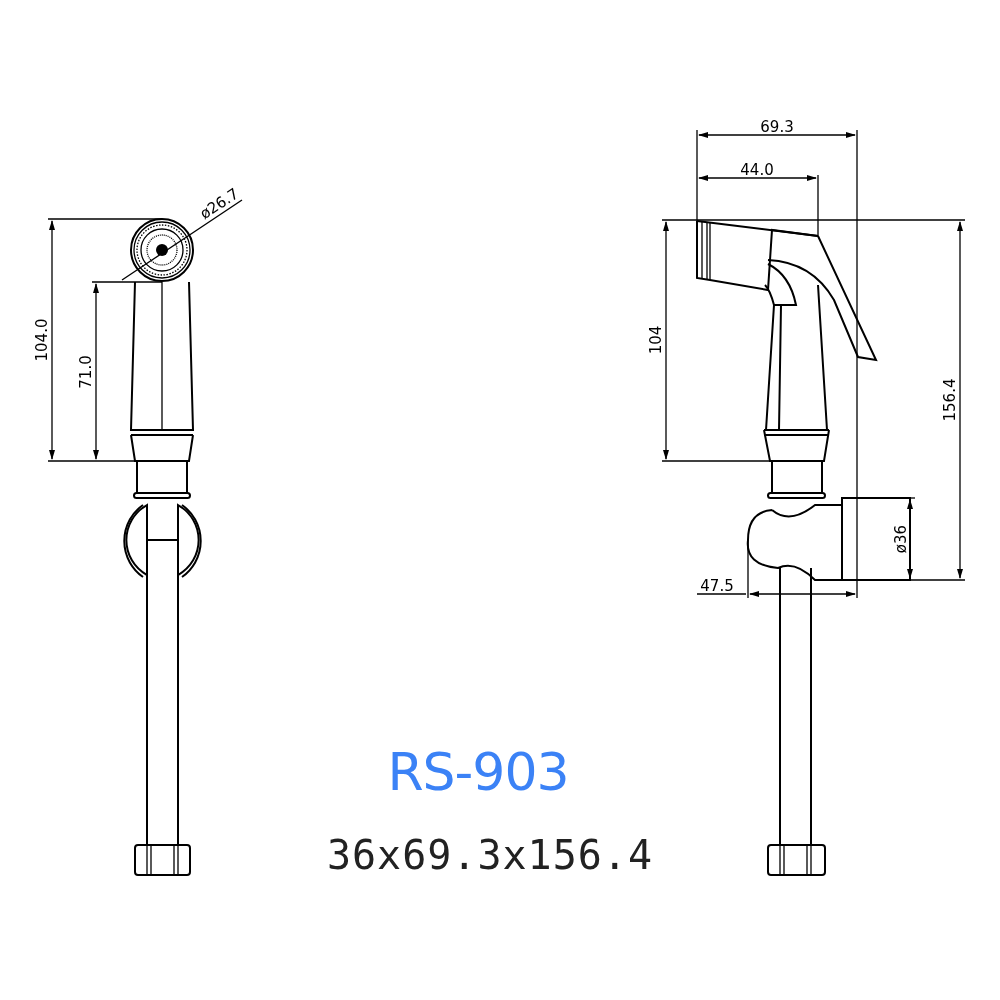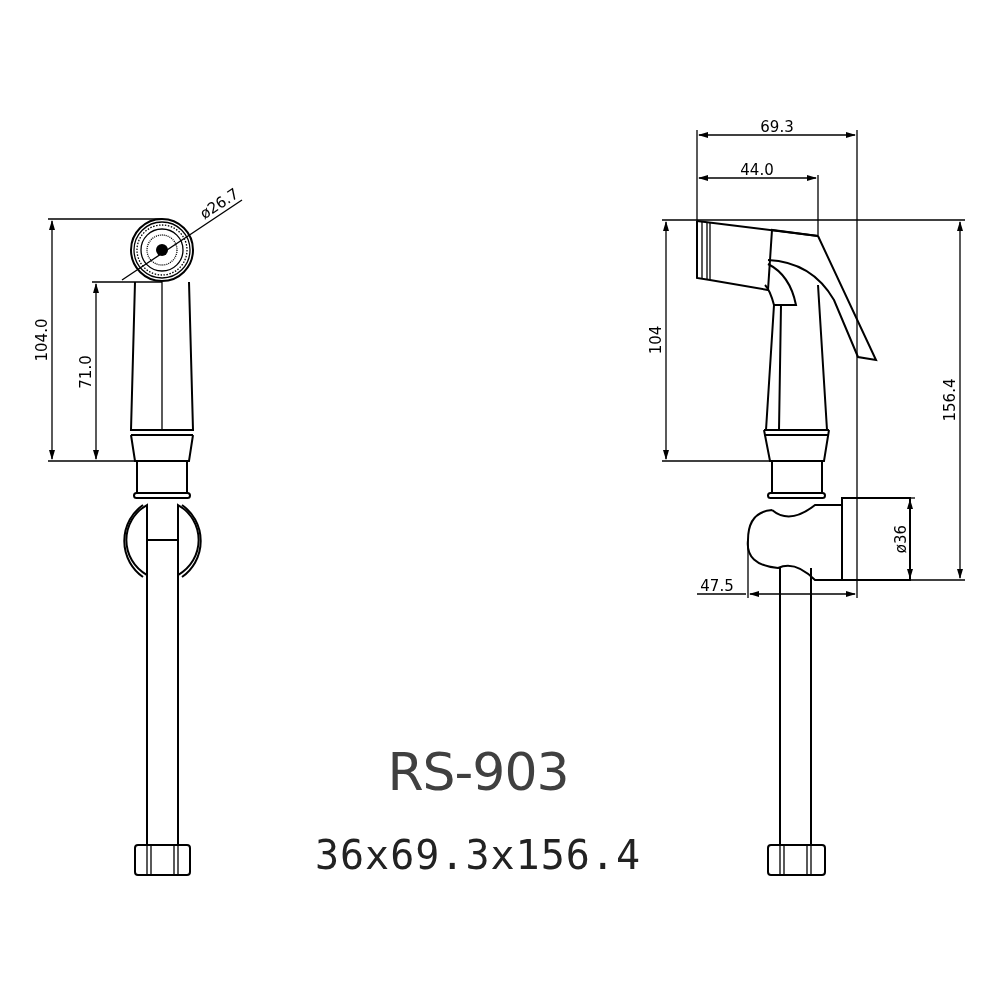--- a/index.html
+++ b/index.html
@@ -4,25 +4,25 @@
   <style>
     html, body { margin: 0; padding: 0; background: #ffffff; }
     body { width: 1000px; height: 1000px; position: relative; overflow: hidden; }
     svg.drawing { position: absolute; left: 0; top: 0; }
     .ln { stroke: #000; stroke-width: 2; fill: none; }
     .thin { stroke: #000; stroke-width: 1.3; fill: none; }
     .dim { stroke: #000; stroke-width: 1.3; fill: none; }
     .dimtext { font-family: "DejaVu Sans", sans-serif; font-size: 15px; fill: #000; }
     .model {
       position: absolute; left: 0; width: 956px; top: 742px; text-align: center;
-      font-family: "DejaVu Sans", sans-serif; font-size: 52px; font-weight: normal; color: #404040;
+      font-family: "DejaVu Sans", sans-serif; font-size: 52px; font-weight: normal; color: #3b82f6;
       letter-spacing: -1px;
     }
     .size {
-      position: absolute; left: 0; width: 956px; top: 832px; text-align: center;
+      position: absolute; left: 12px; width: 956px; top: 832px; text-align: center;
       font-family: "DejaVu Sans Mono", monospace; font-size: 40px; font-weight: 300; color: #222;
       letter-spacing: 1px;
     }
   </style>
 </head>
 <body>
 
 <svg class="drawing" width="1000" height="1000" viewBox="0 0 1000 1000">
   <defs>
     <marker id="arr" markerWidth="10" markerHeight="6" refX="9" refY="3" orient="auto-start-reverse" markerUnits="userSpaceOnUse">

